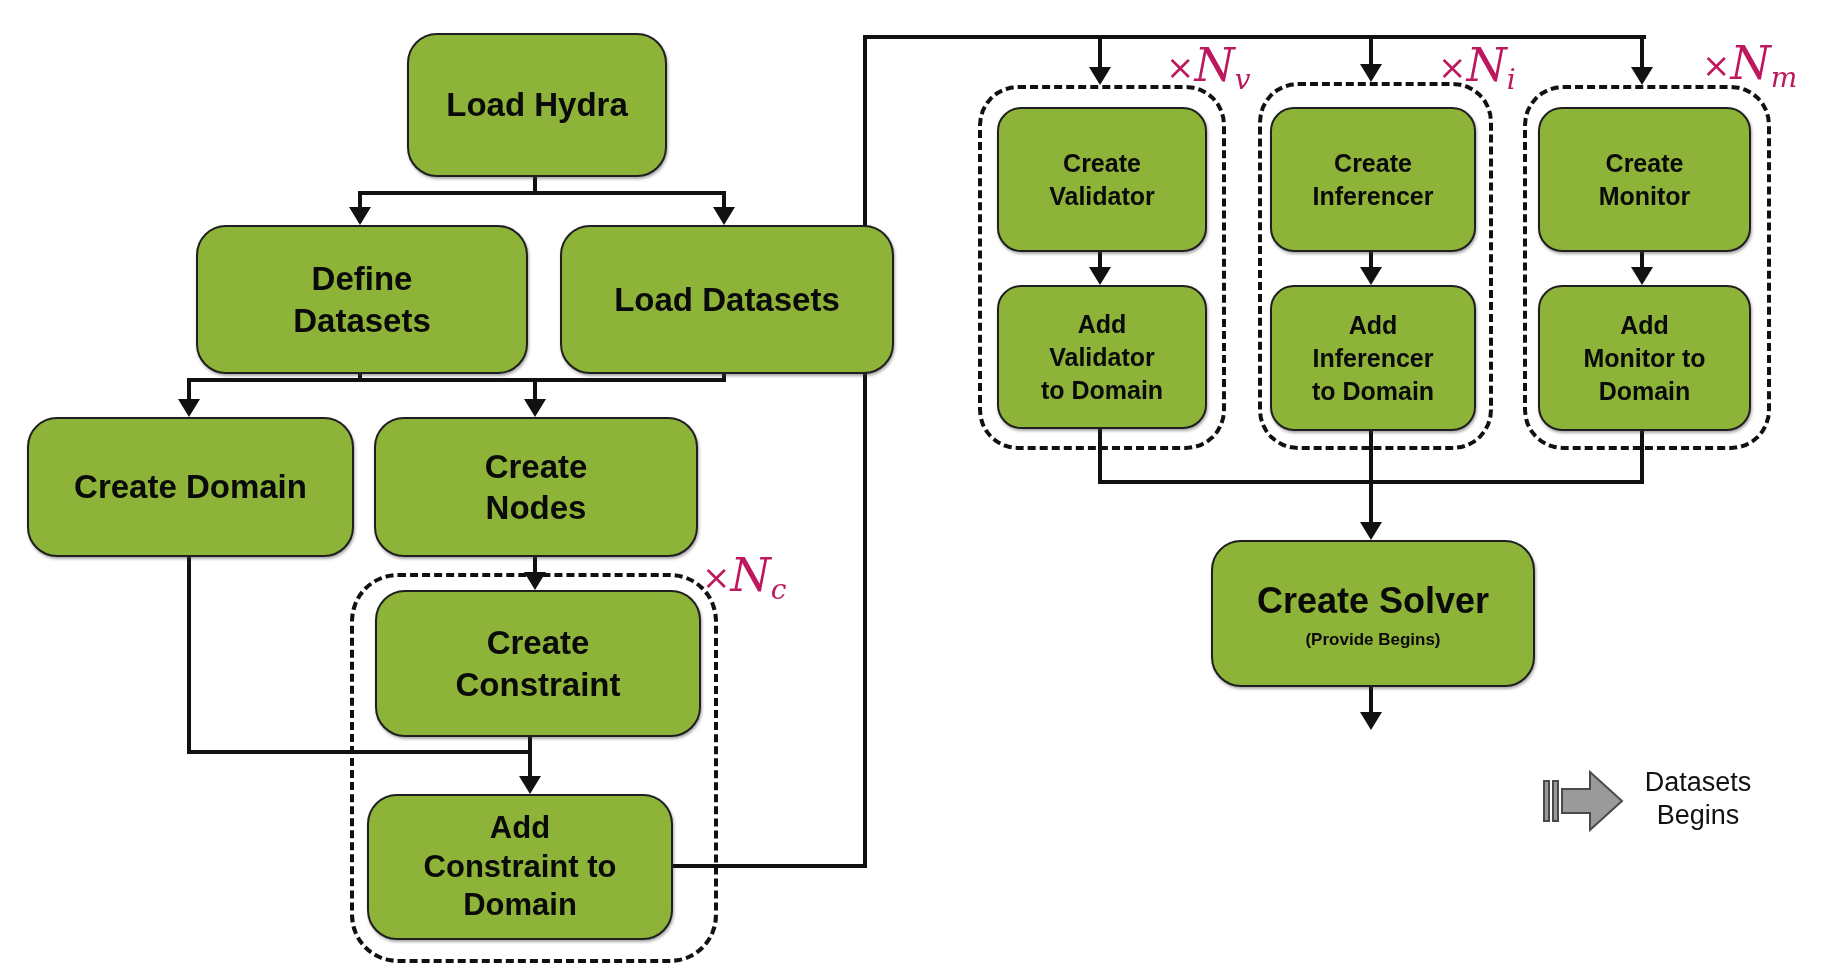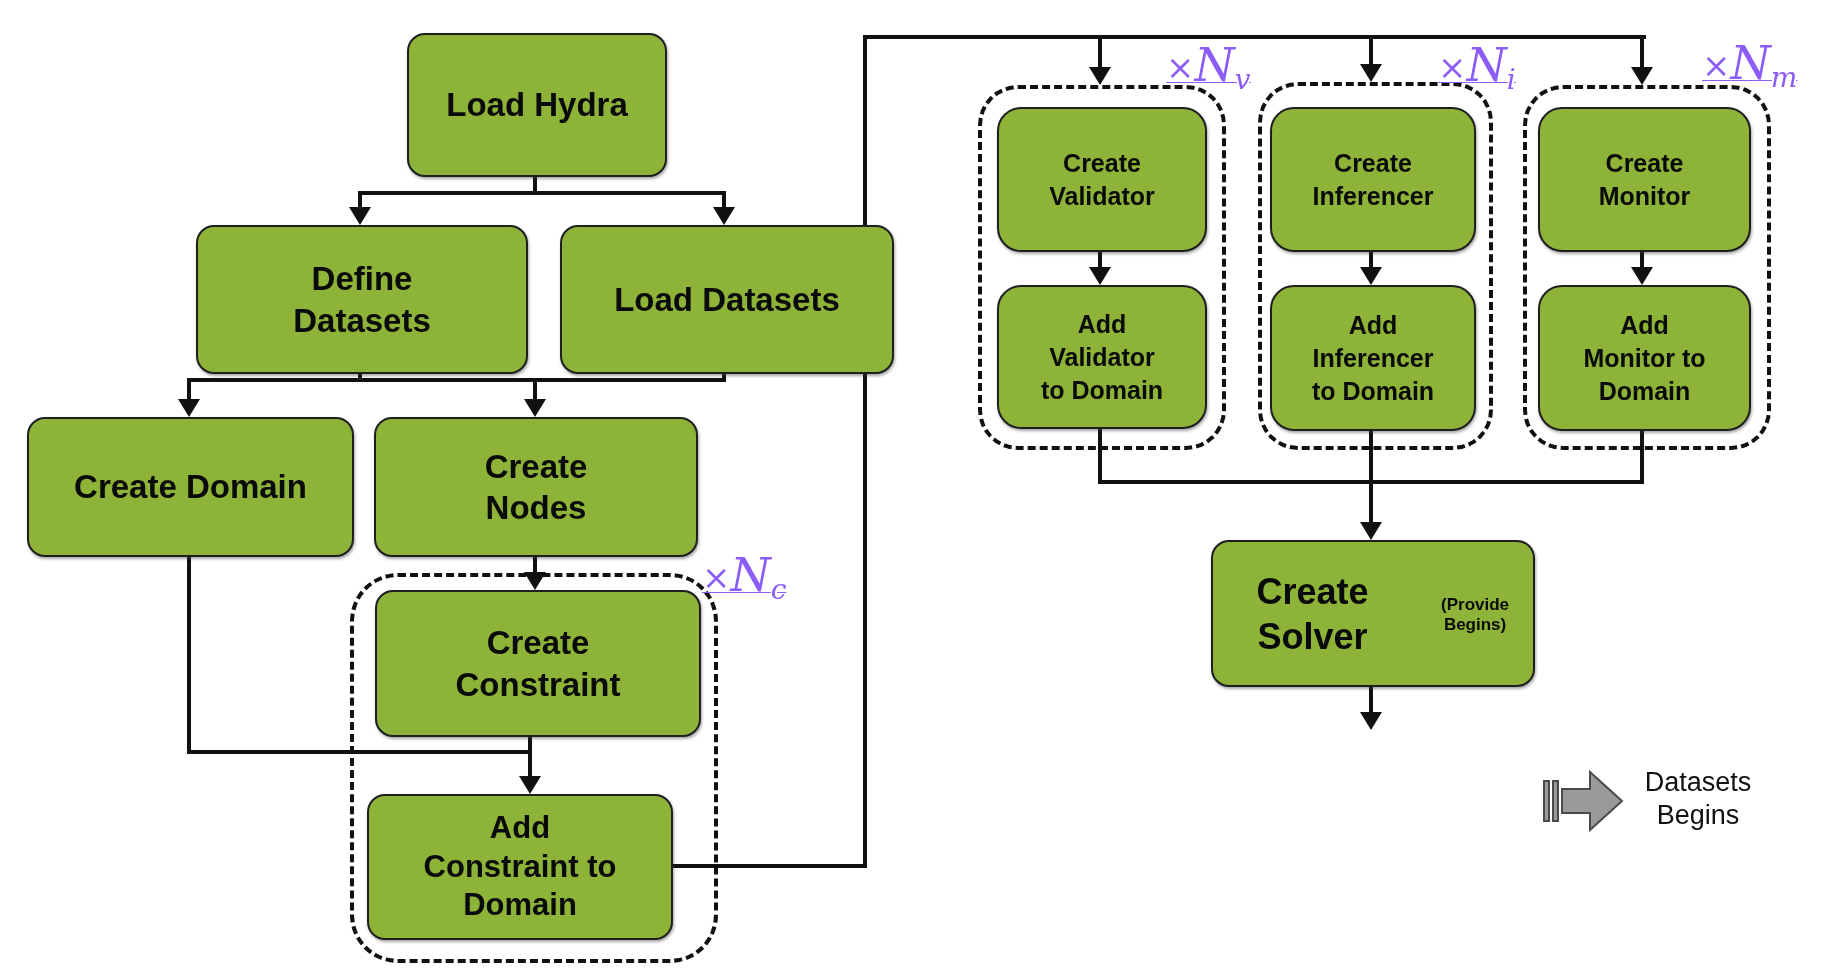--- a/index.html
+++ b/index.html
@@ -3,41 +3,40 @@
 <meta charset="utf-8">
 <style>
   html,body{margin:0;padding:0;background:#ffffff;}
   .canvas{
     position:relative;width:1829px;height:976px;background:#ffffff;overflow:hidden;
     font-family:"Liberation Sans", sans-serif;
   }
   
   .node{
     position:absolute;display:flex;align-items:center;justify-content:center;
-    background:#8DB339;border:2px solid #1f1f1f;border-radius:18px;
+    background:#8DB339;border:2px solid #1f1f1f;border-radius:30px;
     box-shadow:1px 2px 3px rgba(60,60,60,.45);
     text-align:center;color:#0a0a0a;
   }
   .node .lbl{white-space:pre-line;font-weight:700;line-height:1.25;}
   .node.big .lbl{font-size:33px;}
   .node.mid .lbl{font-size:31px;}
   .node.small{border-radius:24px;}
   .node.small .lbl{font-size:25px;line-height:1.32;}
-  .node.solver{flex-direction:row;gap:5px;}
+  .node.solver{flex-direction:column;gap:5px;}
   .node.solver .lbl{font-size:36px;}
   .node.solver .sublbl{font-size:17px;font-weight:700;margin-top:2px;}
   
   .loop-group{
     position:absolute;border:4px dashed #111;border-radius:48px;background:transparent;
   }
   
   .loop-label{
-    position:absolute;color:#8b5cf6;font-family:"DejaVu Serif", serif;font-style:italic;
+    position:absolute;color:#be185d;font-family:"DejaVu Serif", serif;font-style:italic;
     white-space:nowrap;
-    text-decoration:underline;
   }
   .loop-label .times{font-style:normal;font-size:34px;vertical-align:2px;}
   .loop-label .nvar{font-size:46px;}
   .loop-label .nsub{font-size:28px;vertical-align:-8px;}
   
   .hl,.vl{position:absolute;background:#111;}
   .hl{height:4px;}
   .vl{width:4px;}
   .ah{position:absolute;width:0;height:0;
       border-left:11px solid transparent;border-right:11px solid transparent;

